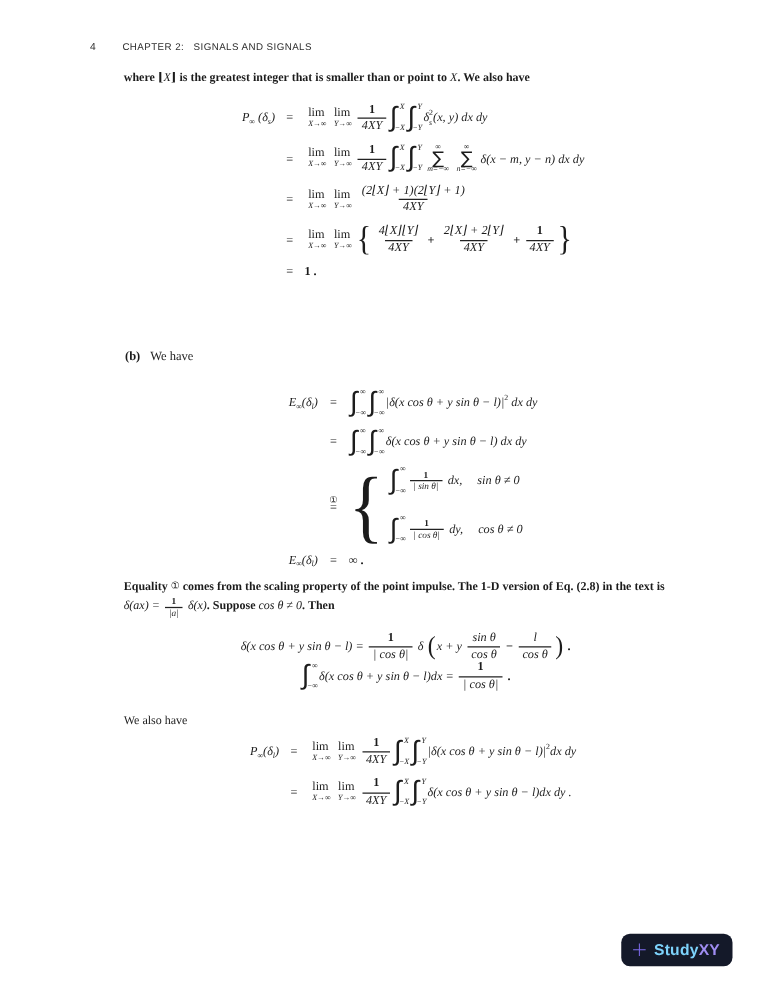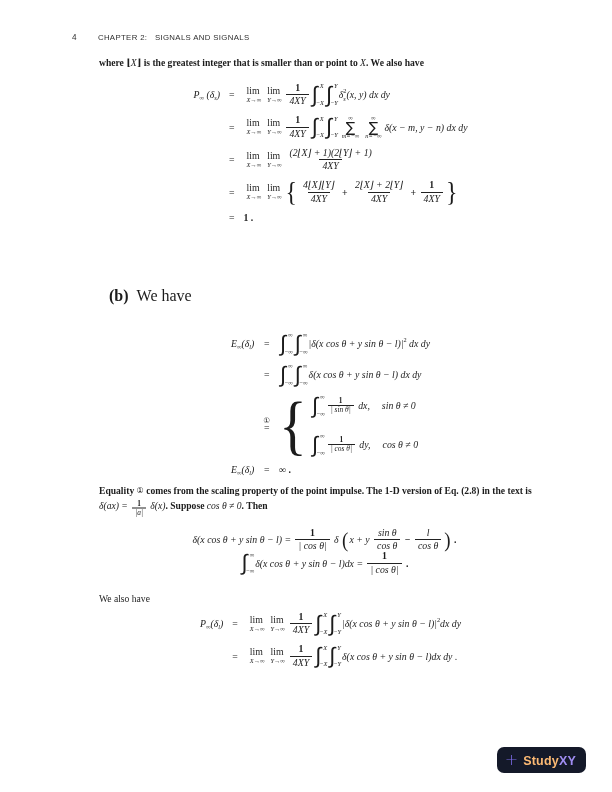--- a/index.html
+++ b/index.html
@@ -22,21 +22,21 @@
   }
   .hdr .pgnum { font-size:8.2px; }
 
   
   .content {
     position:absolute; top:0; left:0; right:0;
     padding:56px 62px 0 99px;
   }
   p.body-p { font-size:9.6px; line-height:13px; white-space:pre-wrap; }
   .mb { font-weight:bold; }
-  .partb { margin-top:46px; font-size:16px; margin-left:-14px; white-space:pre; }
+  .partb { margin-top:46px; font-size:10px; margin-left:-14px; white-space:pre; }
   .partb .mb { margin-right:8px; }
 
   
   .eq { width:100%; font-size:9.8px; }
   .malign {
     display:grid; grid-template-columns:max-content max-content max-content;
     column-gap:9px; row-gap:7px; align-items:center;
     width:fit-content; margin:0 auto; transform:translateX(6px);
   }
   .cl,.crel,.cr,.mcrow,.crow2 { display:flex; align-items:center; white-space:pre; }
@@ -192,16 +192,16 @@
           <span class="crel">=</span>
           <span class="cr"><span class="mlim"><span class="limtxt">lim</span><span class="limsub">X→∞</span></span><span class="mlim"><span class="limtxt">lim</span><span class="limsub">Y→∞</span></span><span class="mfrac"><span class="fnum"><span class="mr">1</span></span><span class="fden"><span class="mi">4XY</span></span></span><span class="mint"><span class="ig">∫</span><span class="ilims"><span class="isup">X</span><span class="isub">−X</span></span></span><span class="mint"><span class="ig">∫</span><span class="ilims"><span class="isup">Y</span><span class="isub">−Y</span></span></span><span class="mi">δ(x cos θ + y sin θ − l)dx dy .</span></span>
         </span>
       </div>
 
 
   </div>
 
   <div class="logo-badge" style="background: rgb(20, 25, 41);">
     <span class="logo-plus" style="color: rgb(126, 108, 236);">+</span>
-    <span><span class="logo-main" style="color: #fdba74;">Study</span><span class="logo-accent" style="color: rgb(160, 141, 242);">XY</span></span>
+    <span><span class="logo-main" style="color: #7dd3fc;">Study</span><span class="logo-accent" style="color: rgb(160, 141, 242);">XY</span></span>
   </div>
 
 </div>
 
 </body></html>

